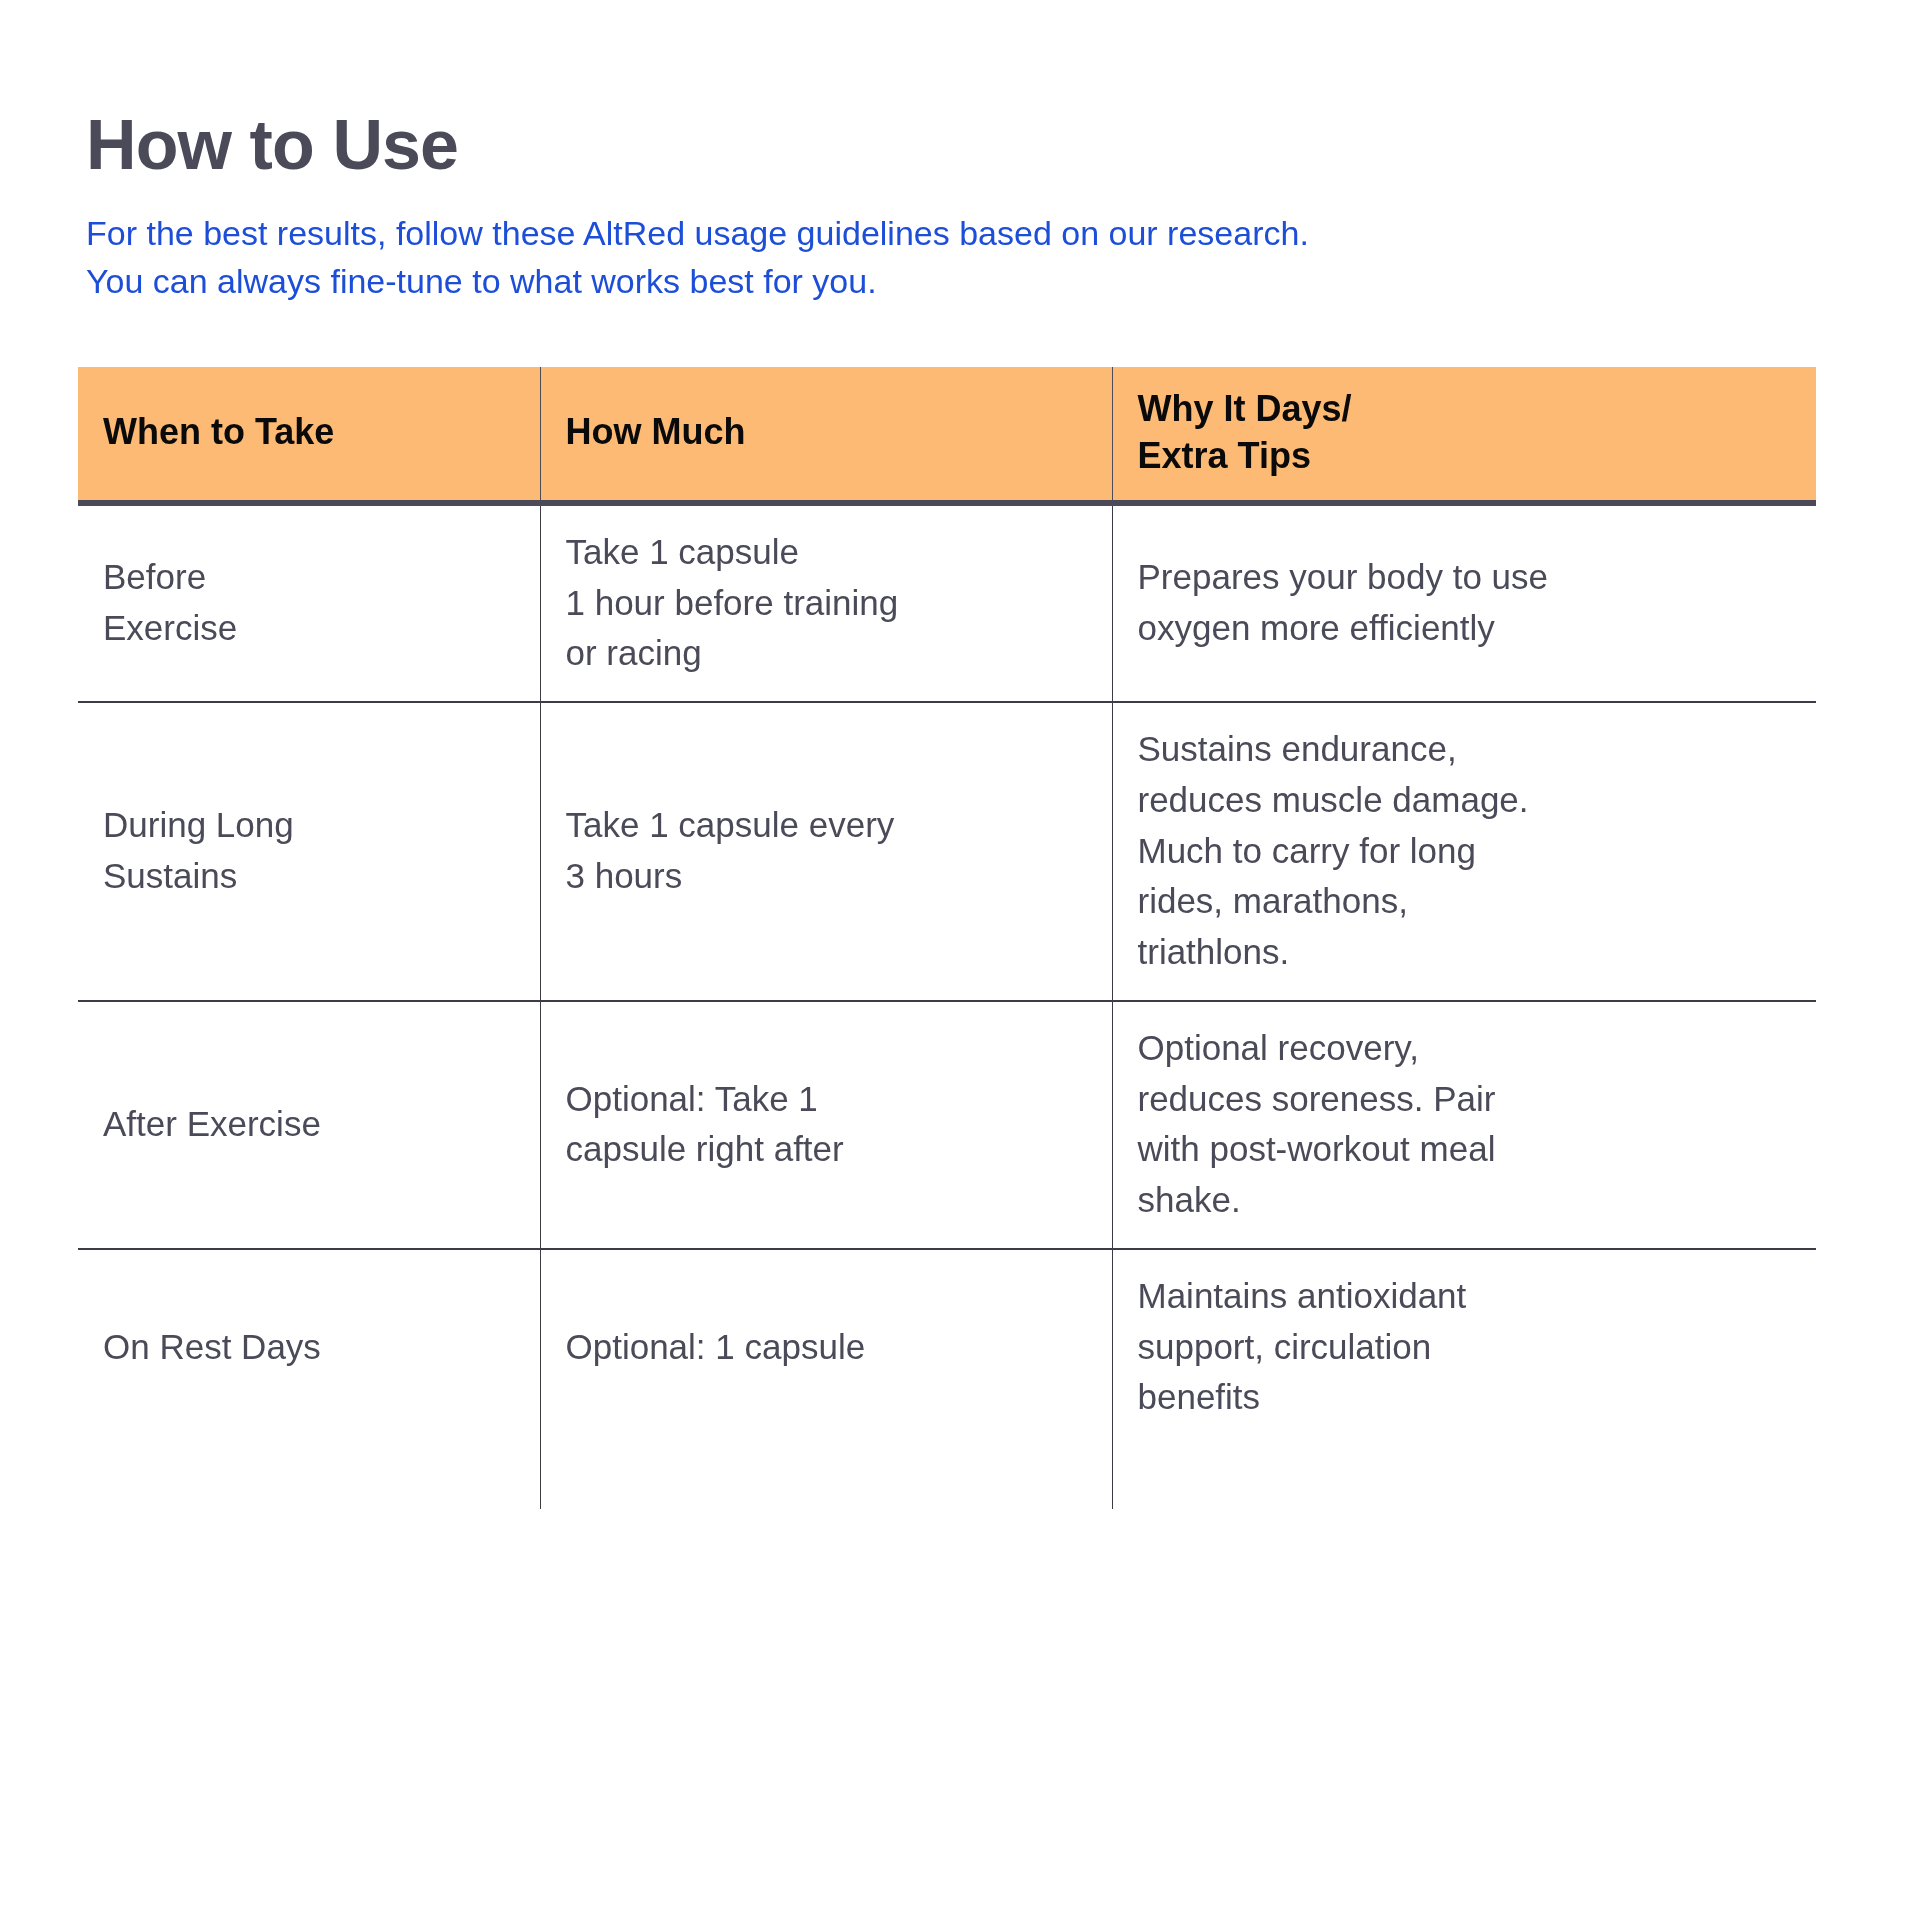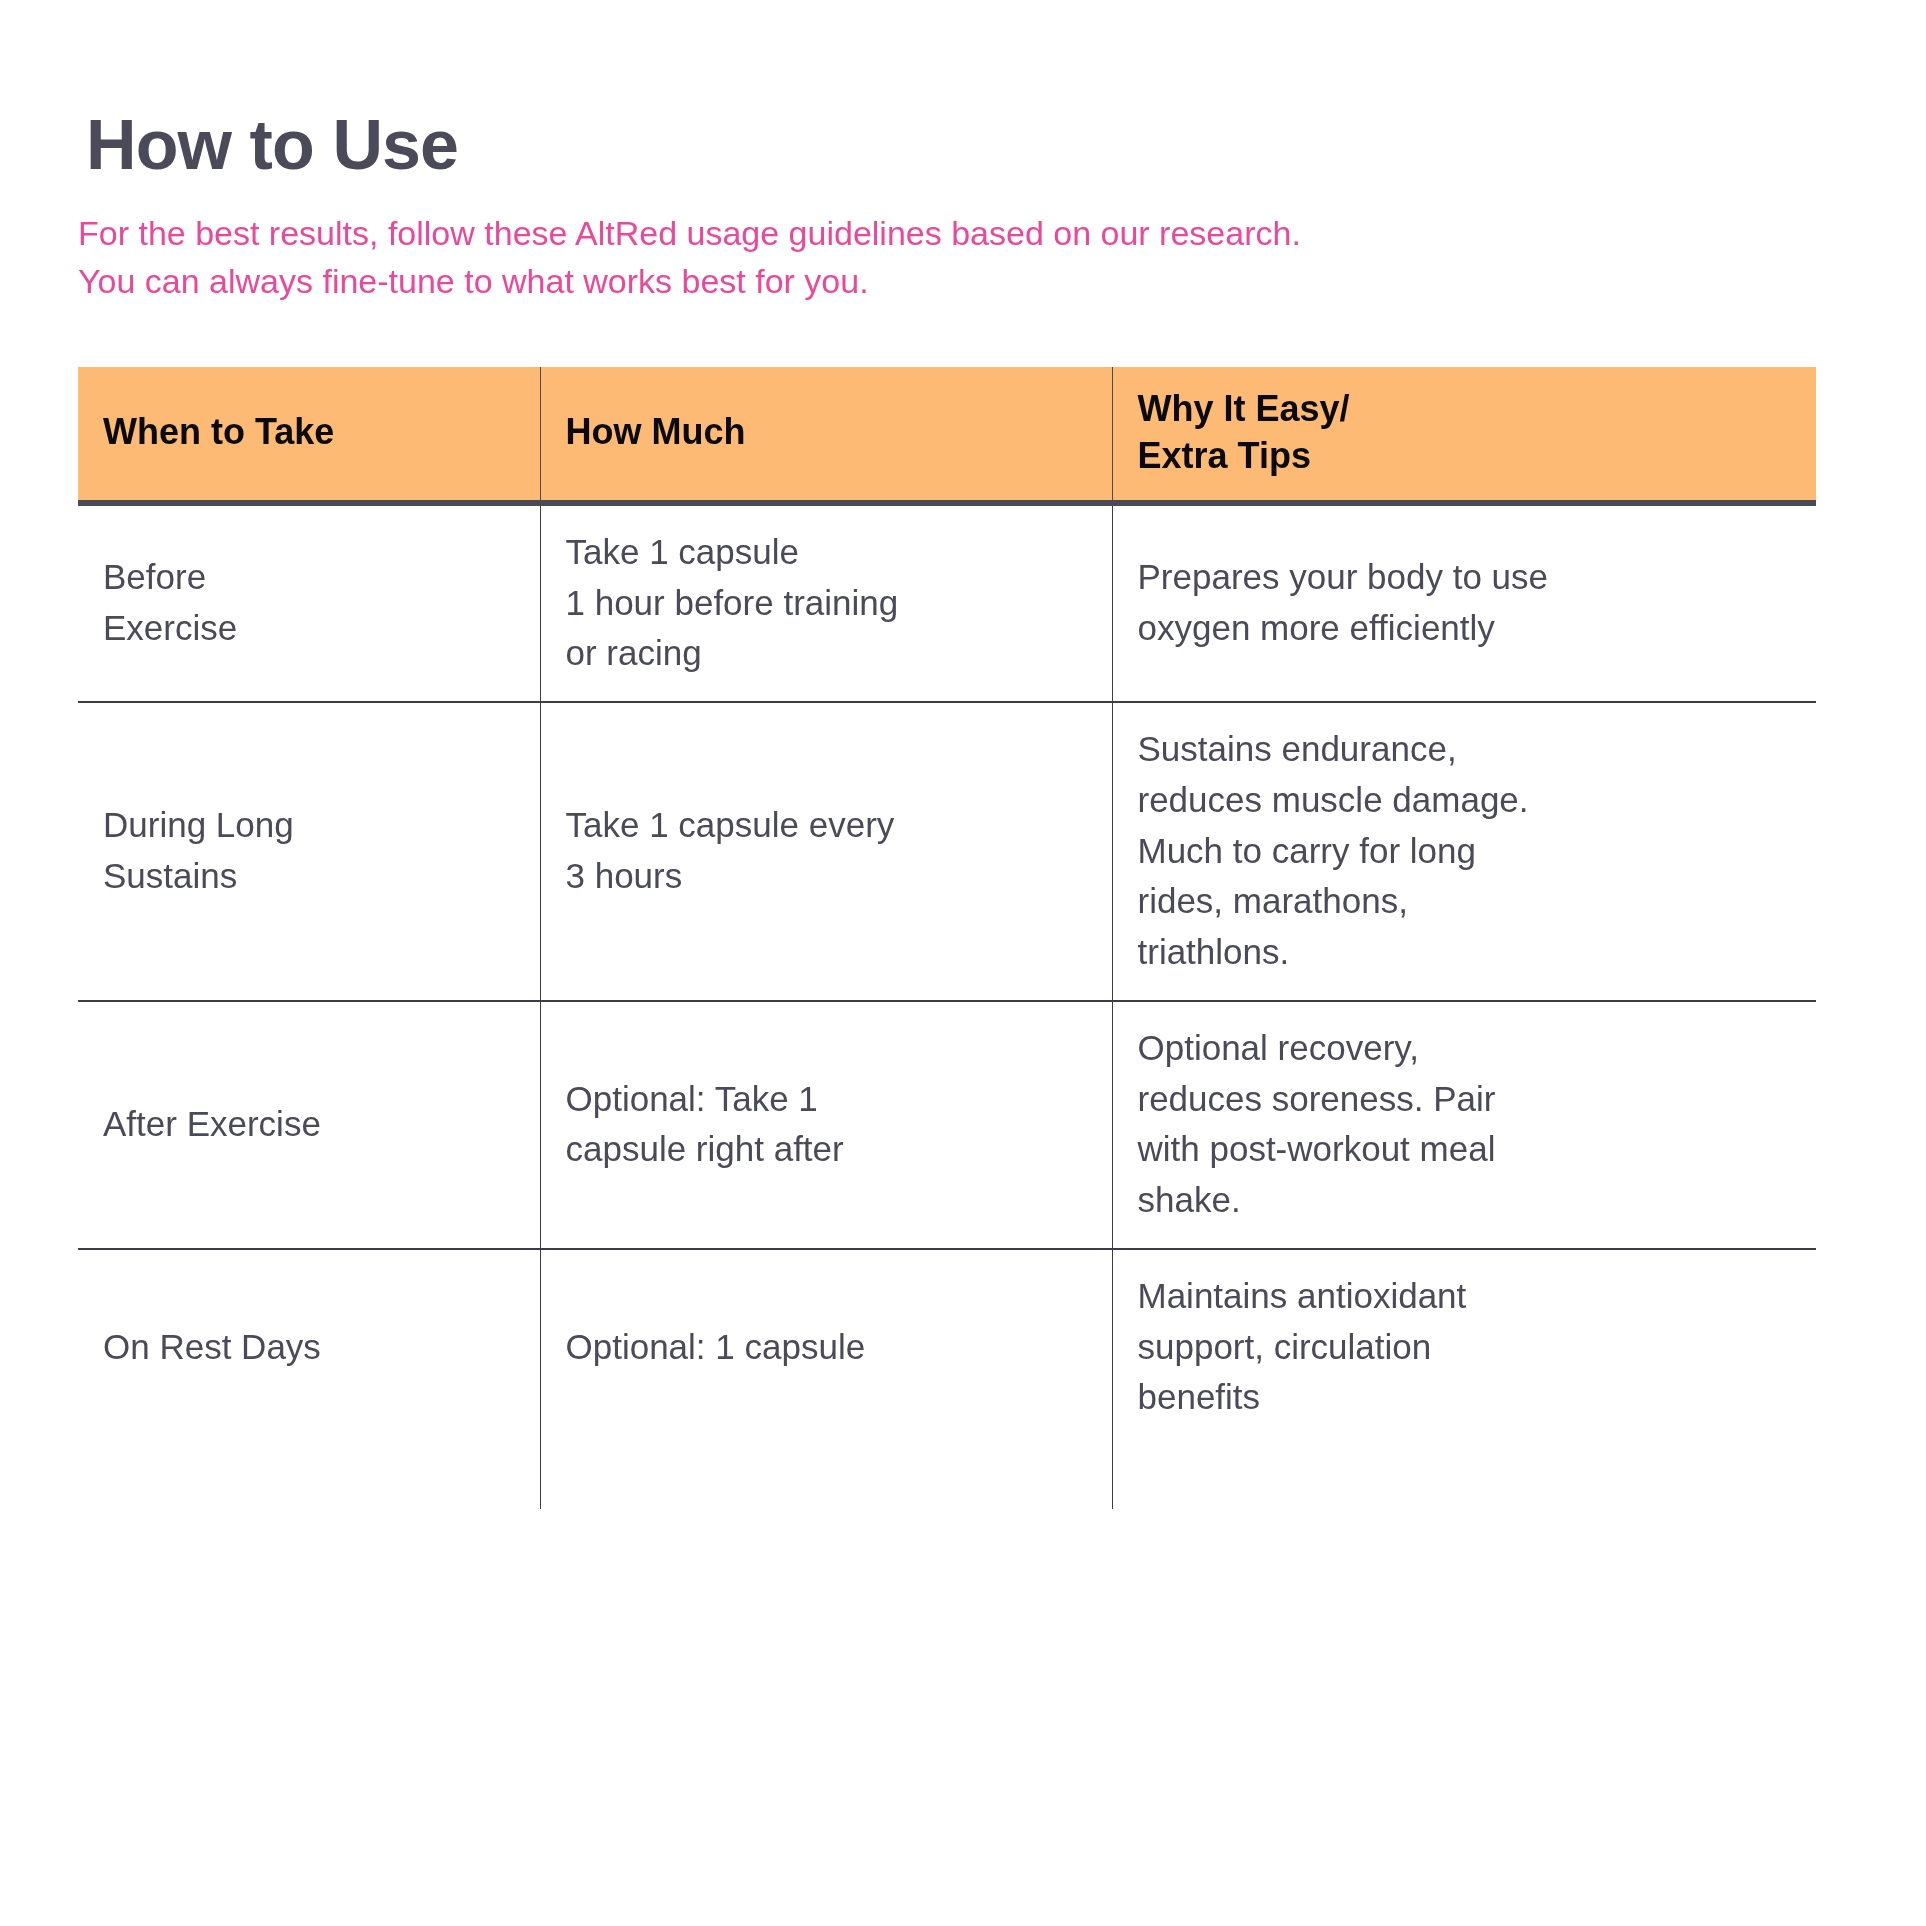--- a/index.html
+++ b/index.html
@@ -28,26 +28,26 @@
     margin: 8px;
     padding-top: 98px;
     font-size: 70px;
     line-height: 1.12;
     font-weight: 700;
     letter-spacing: -0.9px;
     color: #4a4a58;
   }
 
   .page-subtitle {
-    margin: 0;
+    margin: 8px;
     padding-top: 16.6px;
     font-size: 34px;
     line-height: 1.42;
     font-weight: 400;
-    color: #ec4899;
+    color: #1d4ed8;
     max-width: 1646px;
   }
   .page-subtitle .sub-line {
     display: block;
   }
 
   
   .usage-table-wrap {
     margin-top: 61px;
   }
@@ -133,21 +133,21 @@
 
       <thead>
         <tr>
           <th>
             <span class="th-line">When to Take</span>
           </th>
           <th>
             <span class="th-line">How Much</span>
           </th>
           <th>
-            <span class="th-line">Why It Easy/</span>
+            <span class="th-line">Why It Days/</span>
             <span class="th-line">Extra Tips</span>
           </th>
         </tr>
       </thead>
 
       <tbody>
 
         <tr>
           <td class="cell-when">
             <span class="cell-line">Before</span>

